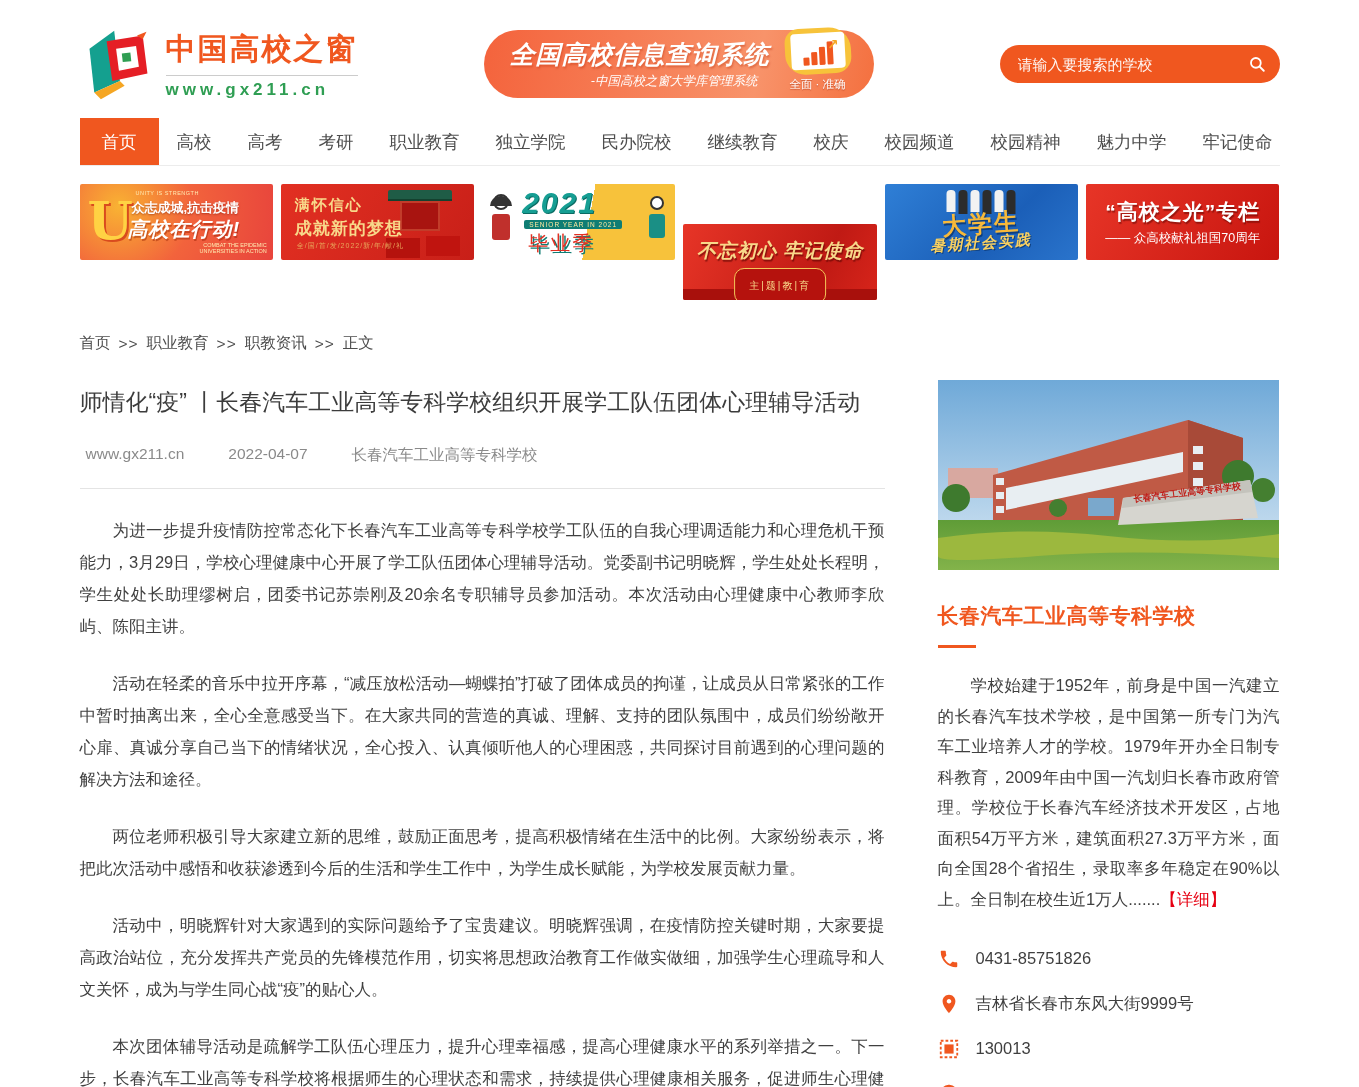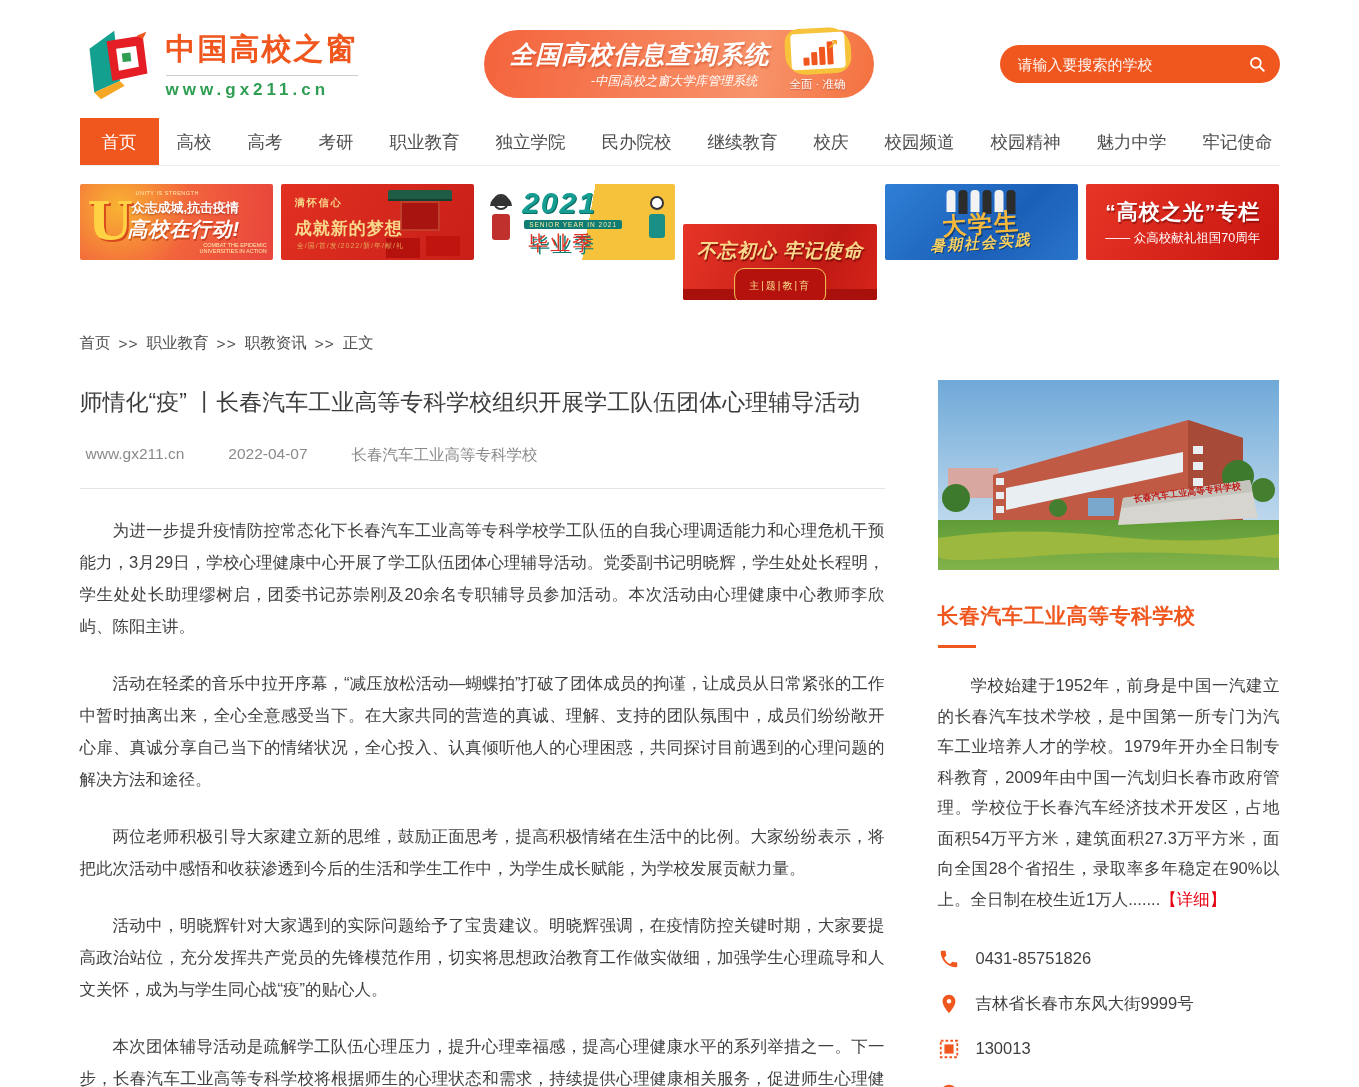--- a/index.html
+++ b/index.html
@@ -38,21 +38,21 @@
   
   .promo-strip { display:flex; gap:8px; margin-top:18px; }
   .pb { flex:1 1 0; height:76px; border-radius:2px; position:relative; overflow:hidden; cursor:pointer; }
   .pb1 { background:radial-gradient(circle at 20% 30%,#f9b233 0%,#f2633c 45%,#e8443c 100%); }
   .pb1 .u-letter { position:absolute; left:8px; top:2px; font-size:52px; font-weight:900; color:#ffd243; font-family:"DejaVu Serif",serif; line-height:70px; text-shadow:2px 2px 0 #d94b1e; }
   .pb1 .t-top { position:absolute; left:56px; top:6px; color:#ffe9b0; font-size:5.5px; letter-spacing:.5px; }
   .pb1 .t1 { position:absolute; left:52px; top:15px; color:#fff; font-size:13px; font-weight:bold; text-shadow:0 1px 2px rgba(120,20,0,.5); }
   .pb1 .t2 { position:absolute; left:48px; top:32px; color:#fff; font-size:20px; font-weight:900; font-style:italic; text-shadow:1px 2px 0 rgba(150,30,0,.45); letter-spacing:1px; }
   .pb1 .t-bot { position:absolute; right:6px; bottom:6px; color:#ffe9b0; font-size:5.5px; text-align:right; width:90px; }
   .pb2 { background:linear-gradient(120deg,#e23022,#c81f18); }
-  .pb2 .t1 { position:absolute; left:14px; top:12px; color:#f8d88a; font-size:10px; font-weight:bold; letter-spacing:2px; }
+  .pb2 .t1 { position:absolute; left:14px; top:12px; color:#f8d88a; font-size:15px; font-weight:bold; letter-spacing:2px; }
   .pb2 .t2 { position:absolute; left:14px; top:33px; color:#f8d88a; font-size:17px; font-weight:900; letter-spacing:1px; }
   .pb2 .t3 { position:absolute; left:16px; top:57px; color:#e8a55a; font-size:7px; letter-spacing:1px; }
   .pb2 .roof { position:absolute; right:22px; top:6px; width:64px; height:9px; background:#1f5c46; border-radius:2px 2px 0 0; box-shadow:0 2px 0 #14412f; }
   .pb2 .gate { position:absolute; right:34px; top:17px; width:40px; height:30px; background:#a81410; border:2px solid #c23c2a; }
   .pb2 .box { position:absolute; right:14px; bottom:4px; width:34px; height:20px; background:#c0140f; box-shadow:-40px 2px 0 #b5120d; }
   .pb3 { background:linear-gradient(100deg,#fff 0%,#fff 55%,#f7c23b 55%,#f7c23b 100%); }
   .pb3 .girl { position:absolute; left:6px; top:10px; width:26px; height:60px; }
   .pb3 .girl .head { width:16px; height:16px; border-radius:50%; border:2px solid #333; background:#fff; margin:0 auto; }
   .pb3 .girl .hair { width:22px; height:10px; background:#333; border-radius:10px 10px 0 0; margin:-14px auto 0; }
   .pb3 .girl .bodyv { width:18px; height:26px; background:#c0302c; margin:8px auto 0; border-radius:3px; }

